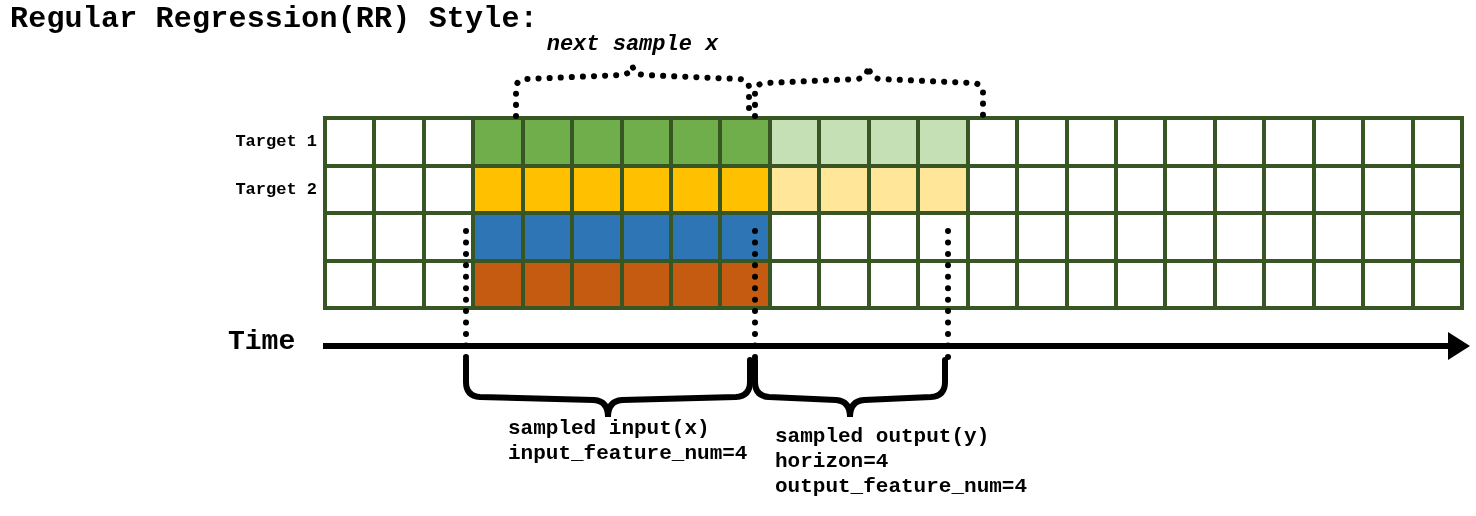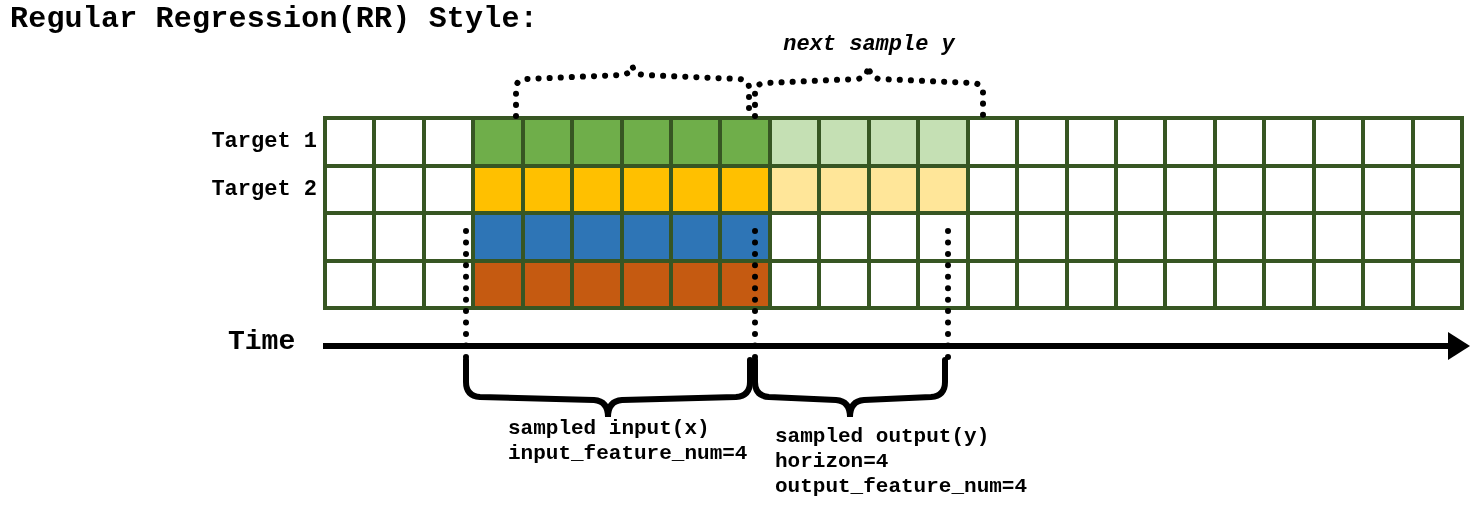--- a/index.html
+++ b/index.html
@@ -15,21 +15,21 @@
   
   #title{
     position:absolute;left:10px;top:2px;
     font-size:30px;font-weight:700;color:#000;
     white-space:nowrap;letter-spacing:.2px;
   }
 
   
   .row-label{
     position:absolute;right:1159px;   
-    font-size:22px;font-weight:700;color:#000;
+    font-size:17px;font-weight:700;color:#000;
     white-space:nowrap;text-align:right;
     height:44px;line-height:44px;
   }
 
   
   #grid{
     position:absolute;left:323px;top:116px;
     width:1141px;height:194px;
     background:#375623;              
     display:grid;
@@ -182,27 +182,27 @@
       <div class="cell" style="background: rgb(255, 255, 255);"></div>
       <div class="cell" style="background: rgb(255, 255, 255);"></div>
       <div class="cell" style="background: rgb(255, 255, 255);"></div>
       <div class="cell" style="background: rgb(255, 255, 255);"></div>
     </div>
 
   <div class="top-brace" style="left:513px;top:66px;width:239px;height:50px;">
     <svg width="239" height="50" viewBox="0 0 239 50" fill="none">
       <path d="M3 50 L3 22 Q3 14 13 13 L108 9 Q118 8 119.5 0 Q121 8 131 9 L226 13 Q236 14 236 22 L236 50" stroke="#000" stroke-width="6" stroke-linecap="round" stroke-dasharray="0.1 11" fill="none"></path>
     </svg>
+    <span class="lbl">next sample x</span>
   </div>
 
   <div class="top-brace" style="left:752px;top:66px;width:234px;height:50px;">
     <svg width="234" height="50" viewBox="0 0 234 50" fill="none">
       <path d="M3 50 L3 26 Q3 18 13 17 L105 13 Q115 12 116.5 0 Q118 12 128 13 L221 17 Q231 18 231 26 L231 50" stroke="#000" stroke-width="6" stroke-linecap="round" stroke-dasharray="0.1 11" fill="none"></path>
     </svg>
-    <span class="lbl">next sample y</span>
   </div>
 
   <div class="vguide" style="left:463px;top:228px;height:132px;"></div>
   <div class="vguide" style="left:752px;top:228px;height:132px;"></div>
   <div class="vguide" style="left:945px;top:228px;height:132px;"></div>
 
   <div id="time-label">Time</div>
   <div id="time-axis"></div>
   <div id="time-arrow"></div>
 

